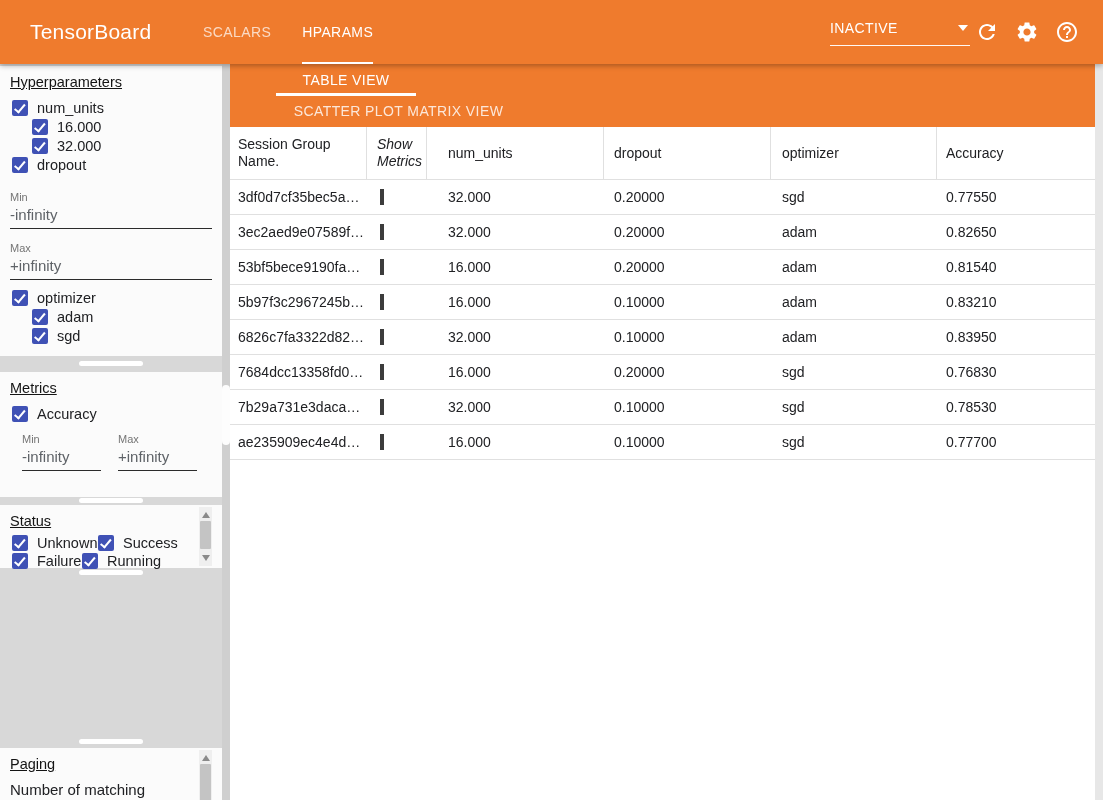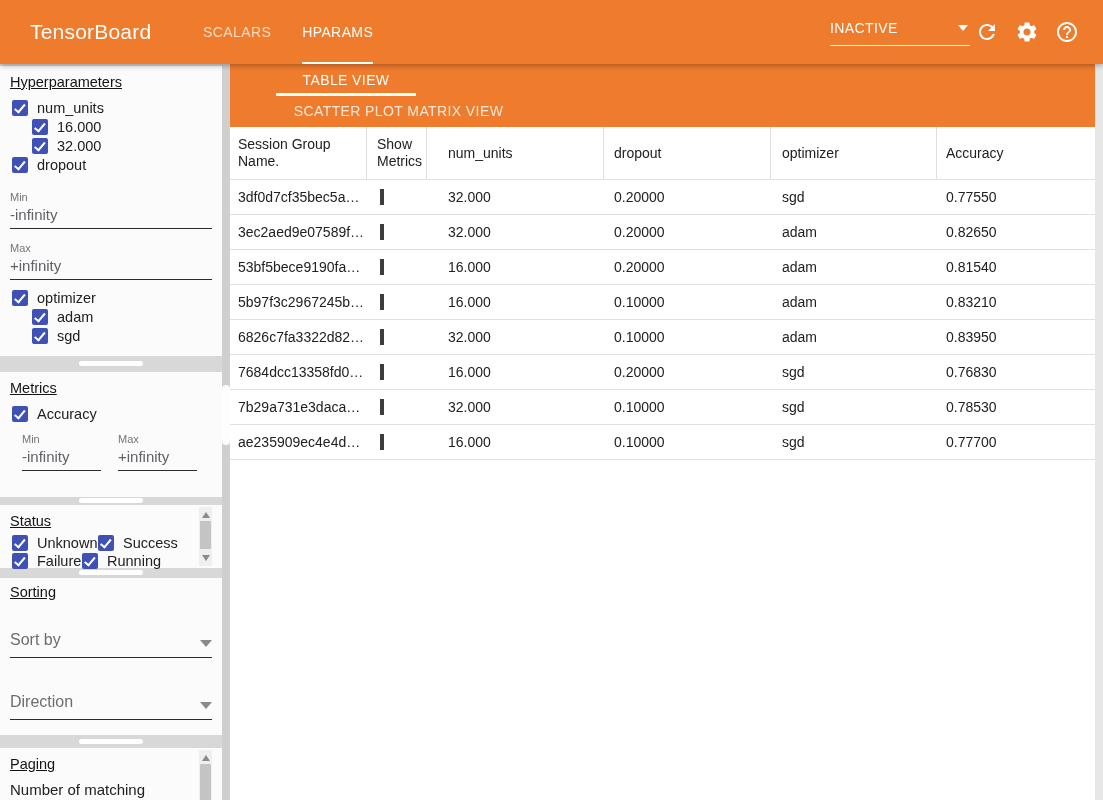--- a/index.html
+++ b/index.html
@@ -120,21 +120,21 @@
   #table { position: absolute; left: 230px; top: 127px; width: 970px; background: #fff; }
   .thead { display: flex; height: 53px; border-bottom: 1px solid #e0e0e0; background: #fff; }
   .th {
     display: flex; align-items: center; padding-left: 8px; padding-right: 6px;
     font-size: 14px; color: #202124; line-height: 17px; cursor: pointer;
     border-right: 1px solid #e0e0e0;
   }
   .th:last-child { border-right: none; }
   .tr { display: flex; height: 35px; border-bottom: 1px solid #e0e0e0; align-items: center; }
   .td { padding-left: 8px; font-size: 14px; color: #202124; white-space: nowrap; overflow: hidden; }
-  .c1 { width: 137px; } .c2 { width: 60px; } .c3 { width: 177px; }
+  .c1 { width: 137px; } .c2 { width: 60px; font-style: italic; } .c3 { width: 177px; }
   .c4 { width: 167px; } .c5 { width: 166px; } .c6 { width: 158px; }
   .td.c2 { padding-left: 13px; }
   .th.c2 { padding-left: 10px; }
   .td.c3, .th.c3 { padding-left: 21px; }
   .td.c4, .th.c4 { padding-left: 10px; }
   .td.c5, .th.c5 { padding-left: 11px; }
   .td.c6, .th.c6 { padding-left: 9px; }
   .cbe { width: 15px; height: 15px; border: 2px solid #3c3c3c; border-radius: 2px; background: #fff; flex: none; cursor: pointer; }
 </style>
 </head>
@@ -248,31 +248,20 @@
       <span class="slabel" style="margin-left:9px">Running</span>
     </div>
     <div class="mini-scroll" style="top:2px;height:59px">
       <span class="ms-arrow ms-up"></span>
       <span class="ms-thumb" style="top:14px;height:28px"></span>
       <span class="ms-arrow ms-down"></span>
     </div>
   </div>
   <div class="resize-handle" style="top:506px"></div>
 
-  <div class="card" style="top:514px;height:157px">
-    <span class="sec-title" style="padding-top:6px">Sorting</span>
-    <div class="select-box" style="margin-top:26px">
-      <span class="sel-label">Sort by</span>
-      <span class="sel-caret"></span>
-    </div>
-    <div class="select-box" style="margin-top:30px">
-      <span class="sel-label">Direction</span>
-      <span class="sel-caret"></span>
-    </div>
-  </div>
   <div class="resize-handle" style="top:675px"></div>
 
   <div class="card" style="top:684px;height:120px">
     <span class="sec-title" style="">Paging</span>
     <div class="paging-text">Number of matching session groups: 8</div>
     <div class="mini-scroll" style="top:2px;height:116px">
       <span class="ms-arrow ms-up"></span>
       <span class="ms-thumb" style="top:14px;height:70px"></span>
     </div>
   </div>

